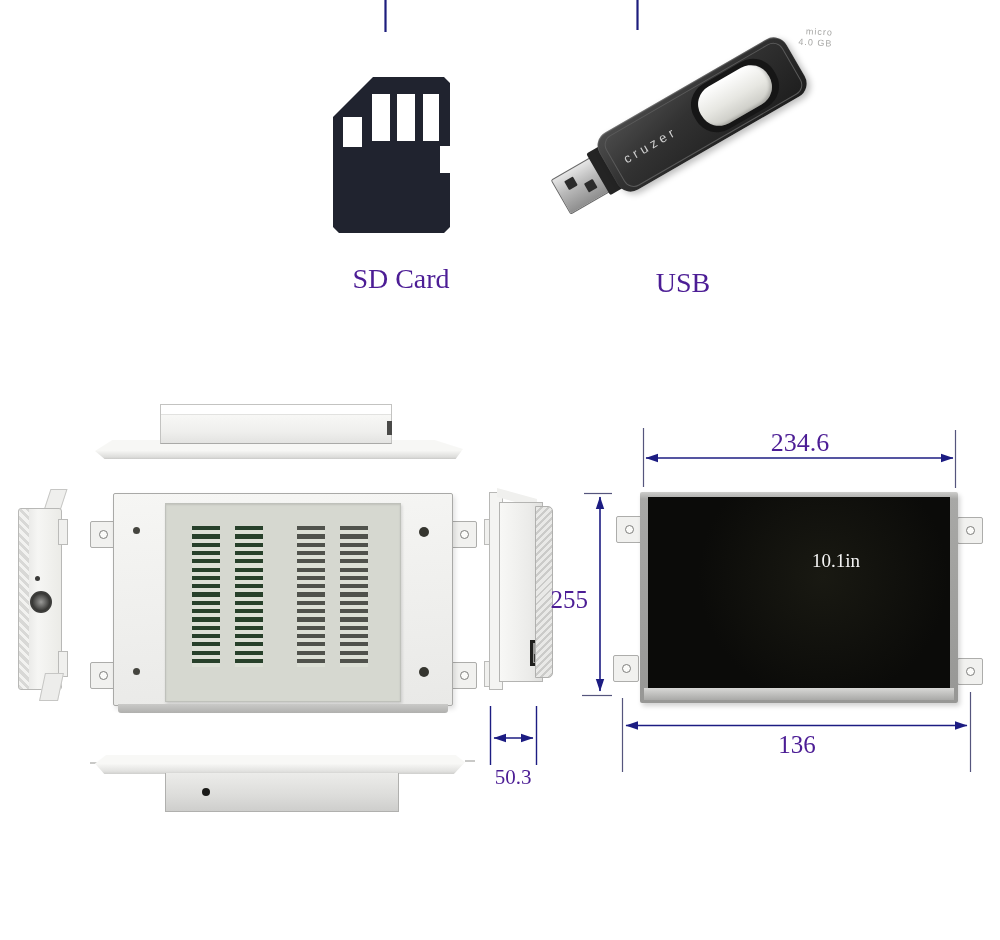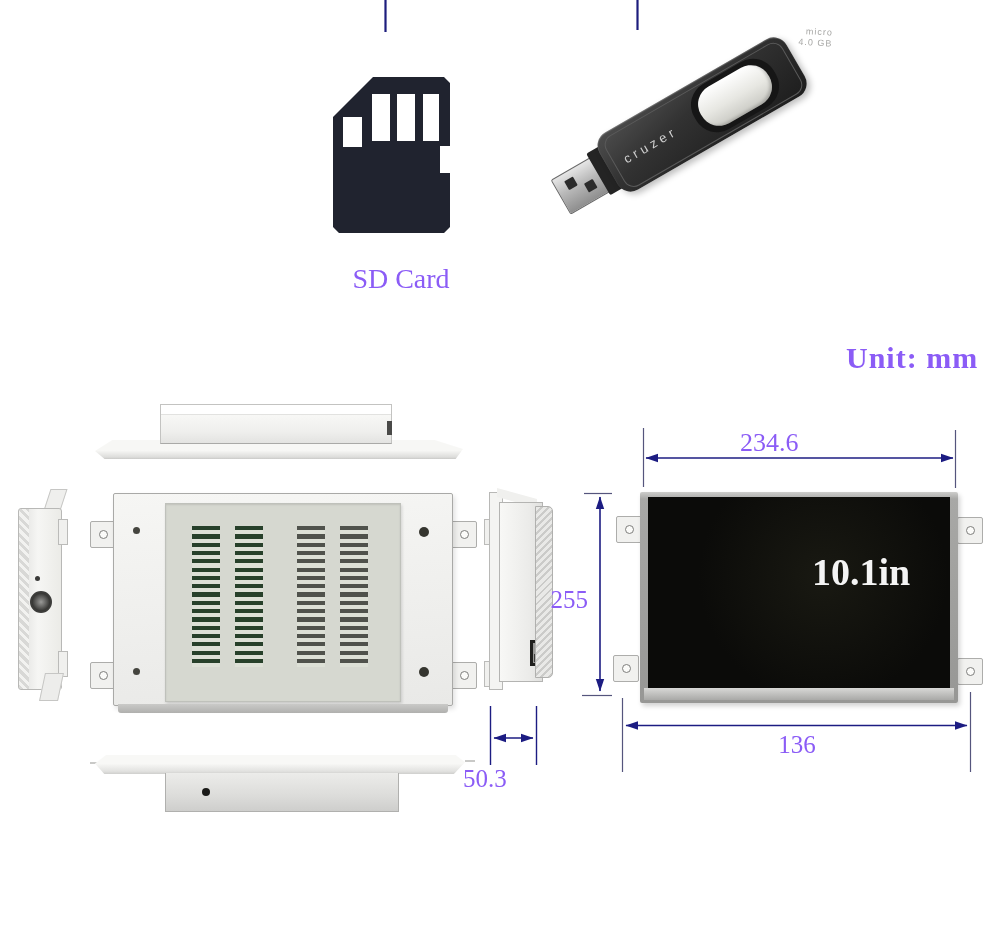--- a/index.html
+++ b/index.html
@@ -1,29 +1,29 @@
 <!DOCTYPE html>
 <html><head>
 <meta charset="utf-8">
 <style>
   html,body{margin:0;padding:0;background:#fff;}
   .canvas{position:relative;width:1000px;height:940px;background:#ffffff;overflow:hidden;
           font-family:"Liberation Serif","DejaVu Serif",serif;}
   .overlay{position:absolute;left:0;top:0;pointer-events:none;}
 
   
-  .lbl{position:absolute;color:#8b5cf6;}
+  .lbl{position:absolute;color:#4c1d95;}
   .lbl-sd{left:321px;top:263px;width:160px;text-align:center;font-size:28px;}
   .lbl-usb{left:603px;top:267px;width:160px;text-align:center;font-size:28px;}
   .lbl-unit{left:846px;top:341px;font-size:30px;font-weight:600;letter-spacing:1px;}
-  .lbl-234{left:740px;top:428px;width:120px;font-size:26px;}
+  .lbl-234{left:740px;top:428px;width:120px;text-align:center;font-size:26px;}
   .lbl-156{left:533px;top:586px;width:55px;text-align:right;font-size:25px;}
   .lbl-265{left:737px;top:731px;width:120px;text-align:center;font-size:25px;}
-  .lbl-503{left:463px;top:765px;width:100px;font-size:25px;}
-  .lbl-diag{left:812px;top:550px;font-size:38px;font-weight:bold;color:#f4f4f4;}
+  .lbl-503{left:463px;top:765px;width:100px;text-align:center;font-size:21px;}
+  .lbl-diag{left:812px;top:550px;font-size:19px;font-weight:normal;color:#f4f4f4;}
 
   
   .sd-icon{position:absolute;left:333px;top:77px;width:117px;height:156px;background:#20232f;
     clip-path:polygon(40px 0,111px 0,117px 6px,117px 69px,107px 69px,107px 96px,117px 96px,
                       117px 150px,111px 156px,6px 156px,0 150px,0 40px);}
   .sd-pin{position:absolute;background:#fff;}
   .sd-p1{left:39px;top:17px;width:18px;height:47px;}
   .sd-p2{left:64px;top:17px;width:18px;height:47px;}
   .sd-p3{left:90px;top:17px;width:16px;height:47px;}
   .sd-p4{left:10px;top:40px;width:19px;height:30px;}
@@ -212,21 +212,21 @@
       <div class="usb-slider"></div>
       <div class="usb-brand">cruzer</div>
       <div class="usb-cap">
         <span style="display:block">micro</span>
         <span style="display:block">4.0 GB</span>
       </div>
     </div>
   </div>
 
   <div class="lbl lbl-sd">SD Card</div>
-  <div class="lbl lbl-unit">Unit: mm</div>
+  <div class="lbl lbl-usb">USB</div>
 
   <div class="top-view">
     <div class="tv-flange"></div>
     <div class="tv-box">
       <div class="tv-box-top"></div>
       <div class="tv-port"></div>
     </div>
   </div>
 
   <div class="left-view">

